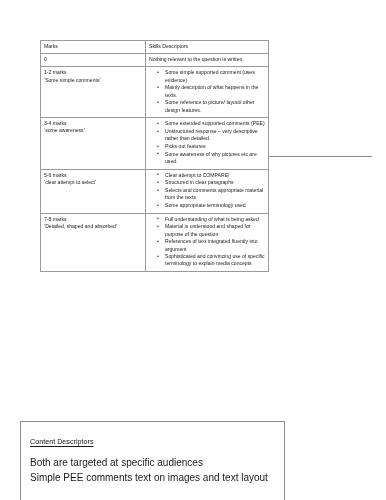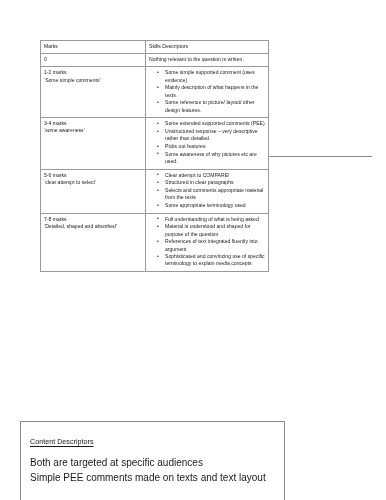--- a/index.html
+++ b/index.html
@@ -183,16 +183,16 @@
       </tr>
 
     </tbody>
   </table>
 
   <div class="side-rule"></div>
 
   <div class="content-box">
     <span class="content-title">Content Descriptors</span>
     <span class="content-line">Both are targeted at specific audiences</span>
-    <span class="content-line">Simple PEE comments made on texts and text layout</span>
+    <span class="content-line">Simple PEE comments text on images and text layout</span>
   </div>
 
 </div>
 
 </body></html>

